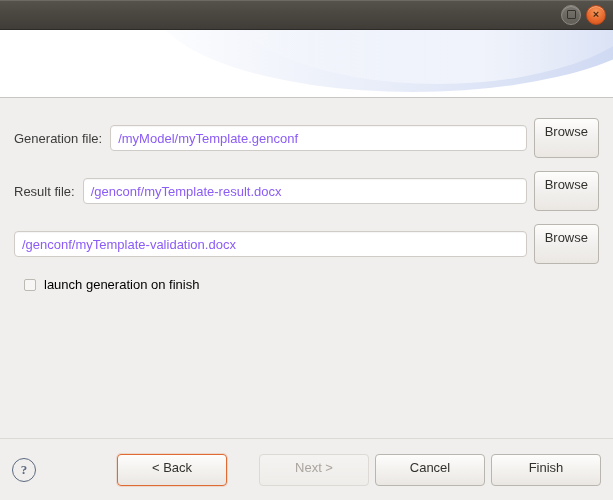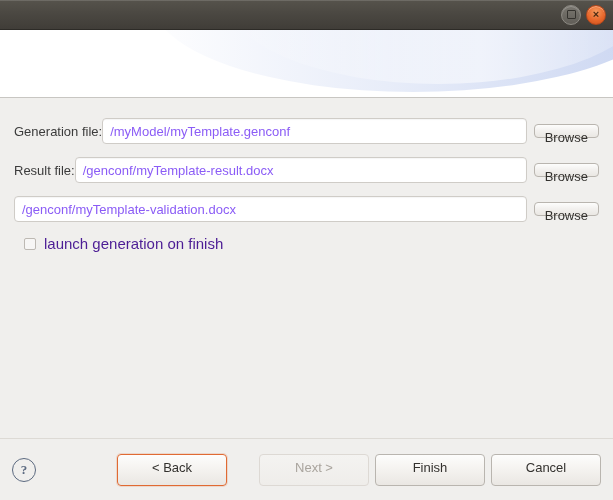--- a/index.html
+++ b/index.html
@@ -151,21 +151,21 @@
 
   .form-row {
     display: flex;
     align-items: center;
     margin-bottom: 13px;
   }
   .field-label {
     font-size: 13px;
     color: #3b3b3b;
     white-space: nowrap;
-    padding-right: 0;
+    padding-right: 8px;
     flex: 0 0 auto;
   }
   .text-input {
     flex: 1 1 auto;
     height: 26px;
     line-height: 26px;
     background: #ffffff;
     border: 1px solid #cfccc7;
     border-radius: 4px;
     box-sizing: border-box;
@@ -175,21 +175,21 @@
     font-family: "Liberation Sans", sans-serif;
     white-space: nowrap;
     overflow: hidden;
     text-overflow: ellipsis;
     box-shadow: inset 0 1px 1px rgba(0,0,0,0.04);
   }
   .browse-btn {
     flex: 0 0 auto;
     margin-left: 7px;
     min-width: 62px;
-    height: 14px;
+    height: 40px;
     line-height: 25px;
     text-align: center;
     padding: 0 10px;
     box-sizing: border-box;
     font-size: 13px;
     color: #33312e;
     background: linear-gradient(to bottom, #fdfdfc 0%, #f2f0ee 50%, #eae7e3 100%);
     border: 1px solid #b9b5af;
     border-radius: 4px;
     cursor: default;
@@ -207,22 +207,22 @@
     width: 12px;
     height: 12px;
     box-sizing: border-box;
     background: #f7f6f5;
     border: 1px solid #bdb9b3;
     border-radius: 2px;
     flex: 0 0 auto;
     margin-right: 8px;
   }
   .check-label {
-    font-size: 15px;
-    color: #4c1d95;
+    font-size: 13px;
+    color: #000000;
     white-space: nowrap;
   }
 
   
   #buttonbar {
     flex: 0 0 62px;
     height: 62px;
     position: relative;
     border-top: 1px solid #dddad5;
     box-sizing: border-box;
@@ -322,17 +322,17 @@
       <span class="check-label">launch generation on finish</span>
     </div>
 
   </div>
 
   <div id="buttonbar">
     <div id="help-btn">?</div>
     <div class="bar-spacer"></div>
     <div class="dlg-btn focused">&lt; Back</div>
     <div class="dlg-btn disabled">Next &gt;</div>
+    <div class="dlg-btn">Cancel</div>
     <div class="dlg-btn">Finish</div>
-    <div class="dlg-btn">Cancel</div>
   </div>
 
 </div>
 
 </body></html>

